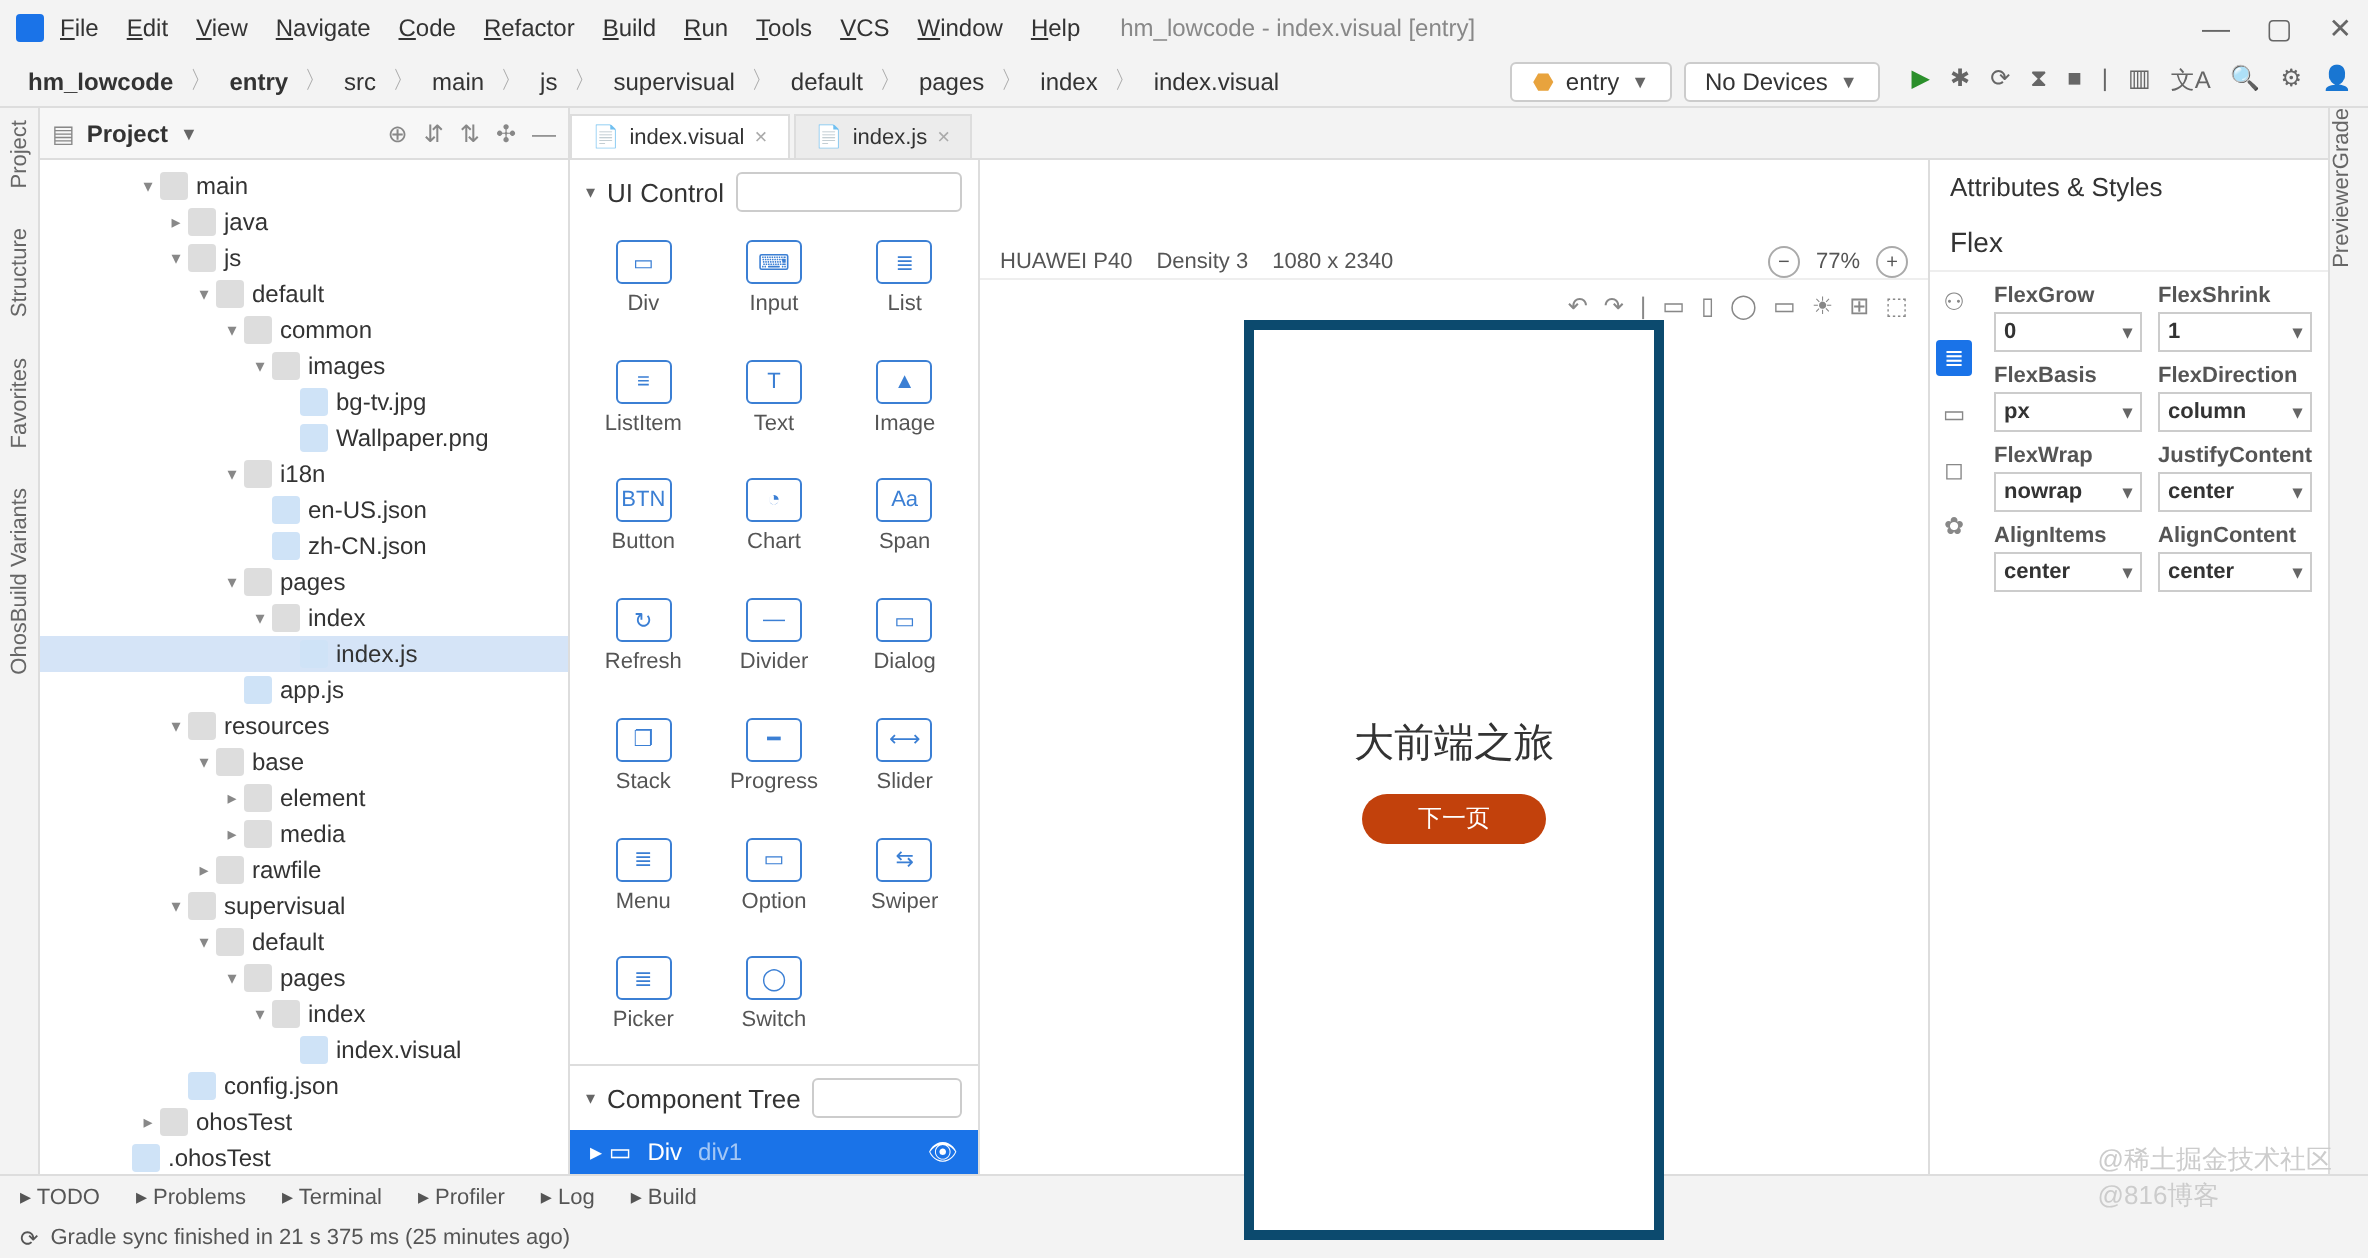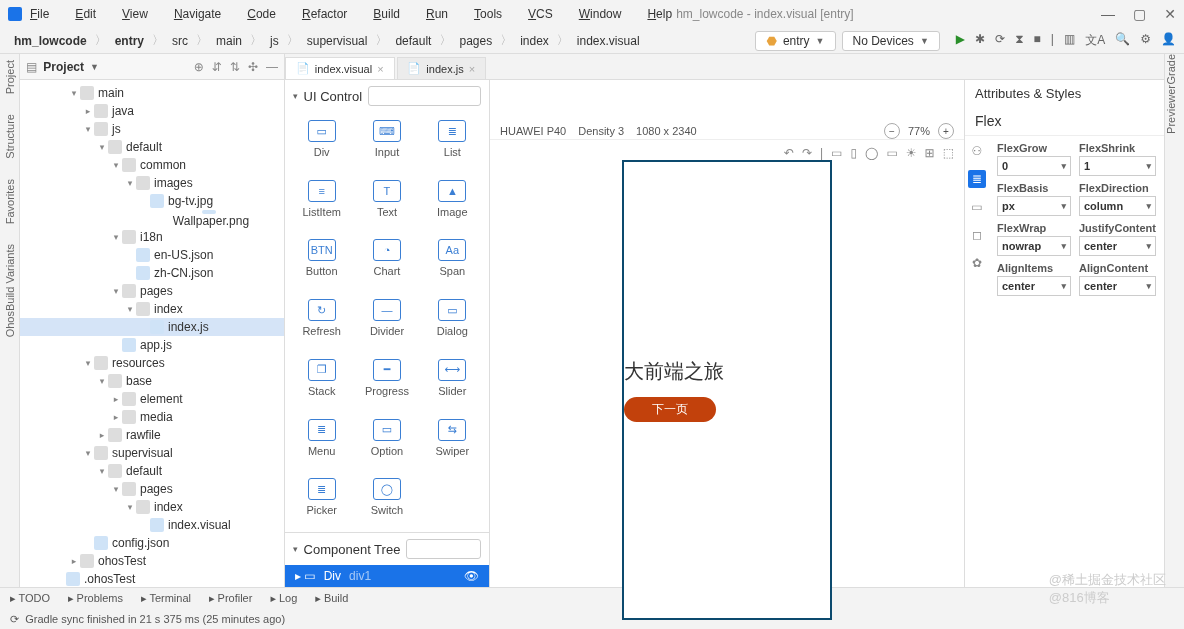--- a/index.html
+++ b/index.html
@@ -1,22 +1,22 @@
 <!DOCTYPE html>
 <html><head>
 <meta charset="utf-8">
 <style>
 * { margin: 0; padding: 0; box-sizing: border-box; font-family: "Segoe UI", Arial, sans-serif; }
 body { width: 1184px; height: 629px; background: #fff; font-size: 12px; color: #333; overflow: hidden; display: flex; flex-direction: column; }
 .titlebar { height: 28px; display: flex; align-items: center; padding: 0 8px; background: #f3f3f3; }
 .logo { width: 14px; height: 14px; background: #1a73e8; border-radius: 2px; margin-right: 8px; }
-.menu { display: flex; gap: 26px; }
+.menu { display: flex; gap: 14px; }
 .menu span { cursor: pointer; }
 .menu span u { text-decoration: underline; }
-.title-text { margin-left: 4px; color: #888; }
+.title-text { margin-left: 20px; color: #888; }
 .win-controls { margin-left: auto; display: flex; gap: 18px; color: #666; font-size: 14px; }
 .breadcrumbs { height: 26px; display: flex; align-items: center; padding: 0 8px; background: #f3f3f3; border-bottom: 1px solid #ddd; }
 .bc-item { padding: 2px 6px; }
 .bc-sep { color: #aaa; margin: 0 2px; }
 .bc-item.bold { font-weight: bold; }
 .bc-right { margin-left: auto; display: flex; gap: 6px; align-items: center; }
 .dropdown { border: 1px solid #ccc; padding: 2px 10px; border-radius: 3px; background: #fff; display: flex; align-items: center; gap: 6px; }
 .tri { font-size: 9px; color: #666; }
 .icon-row { display: flex; gap: 10px; margin-left: 10px; color: #666; }
 .main-row { flex: 1; display: flex; min-height: 0; }
@@ -50,21 +50,21 @@
 .comp-tree { border-top: 1px solid #ddd; }
 .ct-row { background: #1a73e8; color: #fff; padding: 4px 10px; display: flex; align-items: center; gap: 8px; }
 .ct-row .dim { opacity: .6; }
 .ct-row .eye { margin-left: auto; }
 .canvas-area { flex: 1; display: flex; flex-direction: column; background: #fff; margin-top: 43px; }
 .canvas-toolbar { height: 26px; display: flex; align-items: center; padding: 0 10px; gap: 12px; color: #555; border-bottom: 1px solid #eee; font-size: 11px; }
 .ct-right { margin-left: auto; display: flex; gap: 8px; align-items: center; }
 .circle-btn { width: 16px; height: 16px; border-radius: 50%; border: 1px solid #aaa; display: flex; align-items: center; justify-content: center; font-size: 10px; cursor: pointer; }
 .canvas-stage { flex: 1; display: flex; align-items: flex-start; justify-content: center; padding: 20px; position: relative; }
 .stage-icons { position: absolute; top: 6px; right: 10px; display: flex; gap: 8px; color: #888; }
-.phone { width: 210px; height: 460px; border: 2px solid #0c4a6e; background: #fff; display: flex; flex-direction: column; align-items: flex-start; justify-content: center; gap: 12px; }
+.phone { width: 210px; height: 460px; border: 5px solid #0c4a6e; background: #fff; display: flex; flex-direction: column; align-items: center; justify-content: center; gap: 12px; }
 .phone-text { font-size: 20px; }
 .phone-btn { background: #c2410c; color: #fff; padding: 4px 28px; border-radius: 14px; font-size: 12px; }
 .attrs-panel { width: 200px; border-left: 1px solid #ddd; display: flex; flex-direction: column; }
 .attrs-title { padding: 6px 10px; font-weight: 500; font-size: 13px; }
 .attrs-sub { padding: 6px 10px; font-size: 14px; border-bottom: 1px solid #eee; }
 .attr-body { display: flex; }
 .attr-tabs { width: 24px; display: flex; flex-direction: column; gap: 10px; padding: 6px 0; align-items: center; color: #888; }
 .attr-tab { width: 18px; height: 18px; display: flex; align-items: center; justify-content: center; cursor: pointer; }
 .attr-tab.active { background: #1a73e8; color: #fff; border-radius: 2px; }
 .attr-fields { flex: 1; padding: 6px 8px; display: grid; grid-template-columns: 1fr 1fr; gap: 6px 8px; align-content: start; }
@@ -200,21 +200,21 @@
         <div class="tree-row" style="padding-left: 104px;">
           <span class="tw">▾</span>
           <span class="ficon folder"></span>
           <span>images</span>
         </div>
         <div class="tree-row" style="padding-left: 118px;">
           <span class="tw"></span>
           <span class="ficon file"></span>
           <span>bg-tv.jpg</span>
         </div>
-        <div class="tree-row" style="padding-left: 118px; flex-direction: column;">
+        <div class="tree-row" style="padding-left: 118px;">
           <span class="tw"></span>
           <span class="ficon file"></span>
           <span>Wallpaper.png</span>
         </div>
         <div class="tree-row" style="padding-left: 90px;">
           <span class="tw">▾</span>
           <span class="ficon folder"></span>
           <span>i18n</span>
         </div>
         <div class="tree-row" style="padding-left: 104px;">

